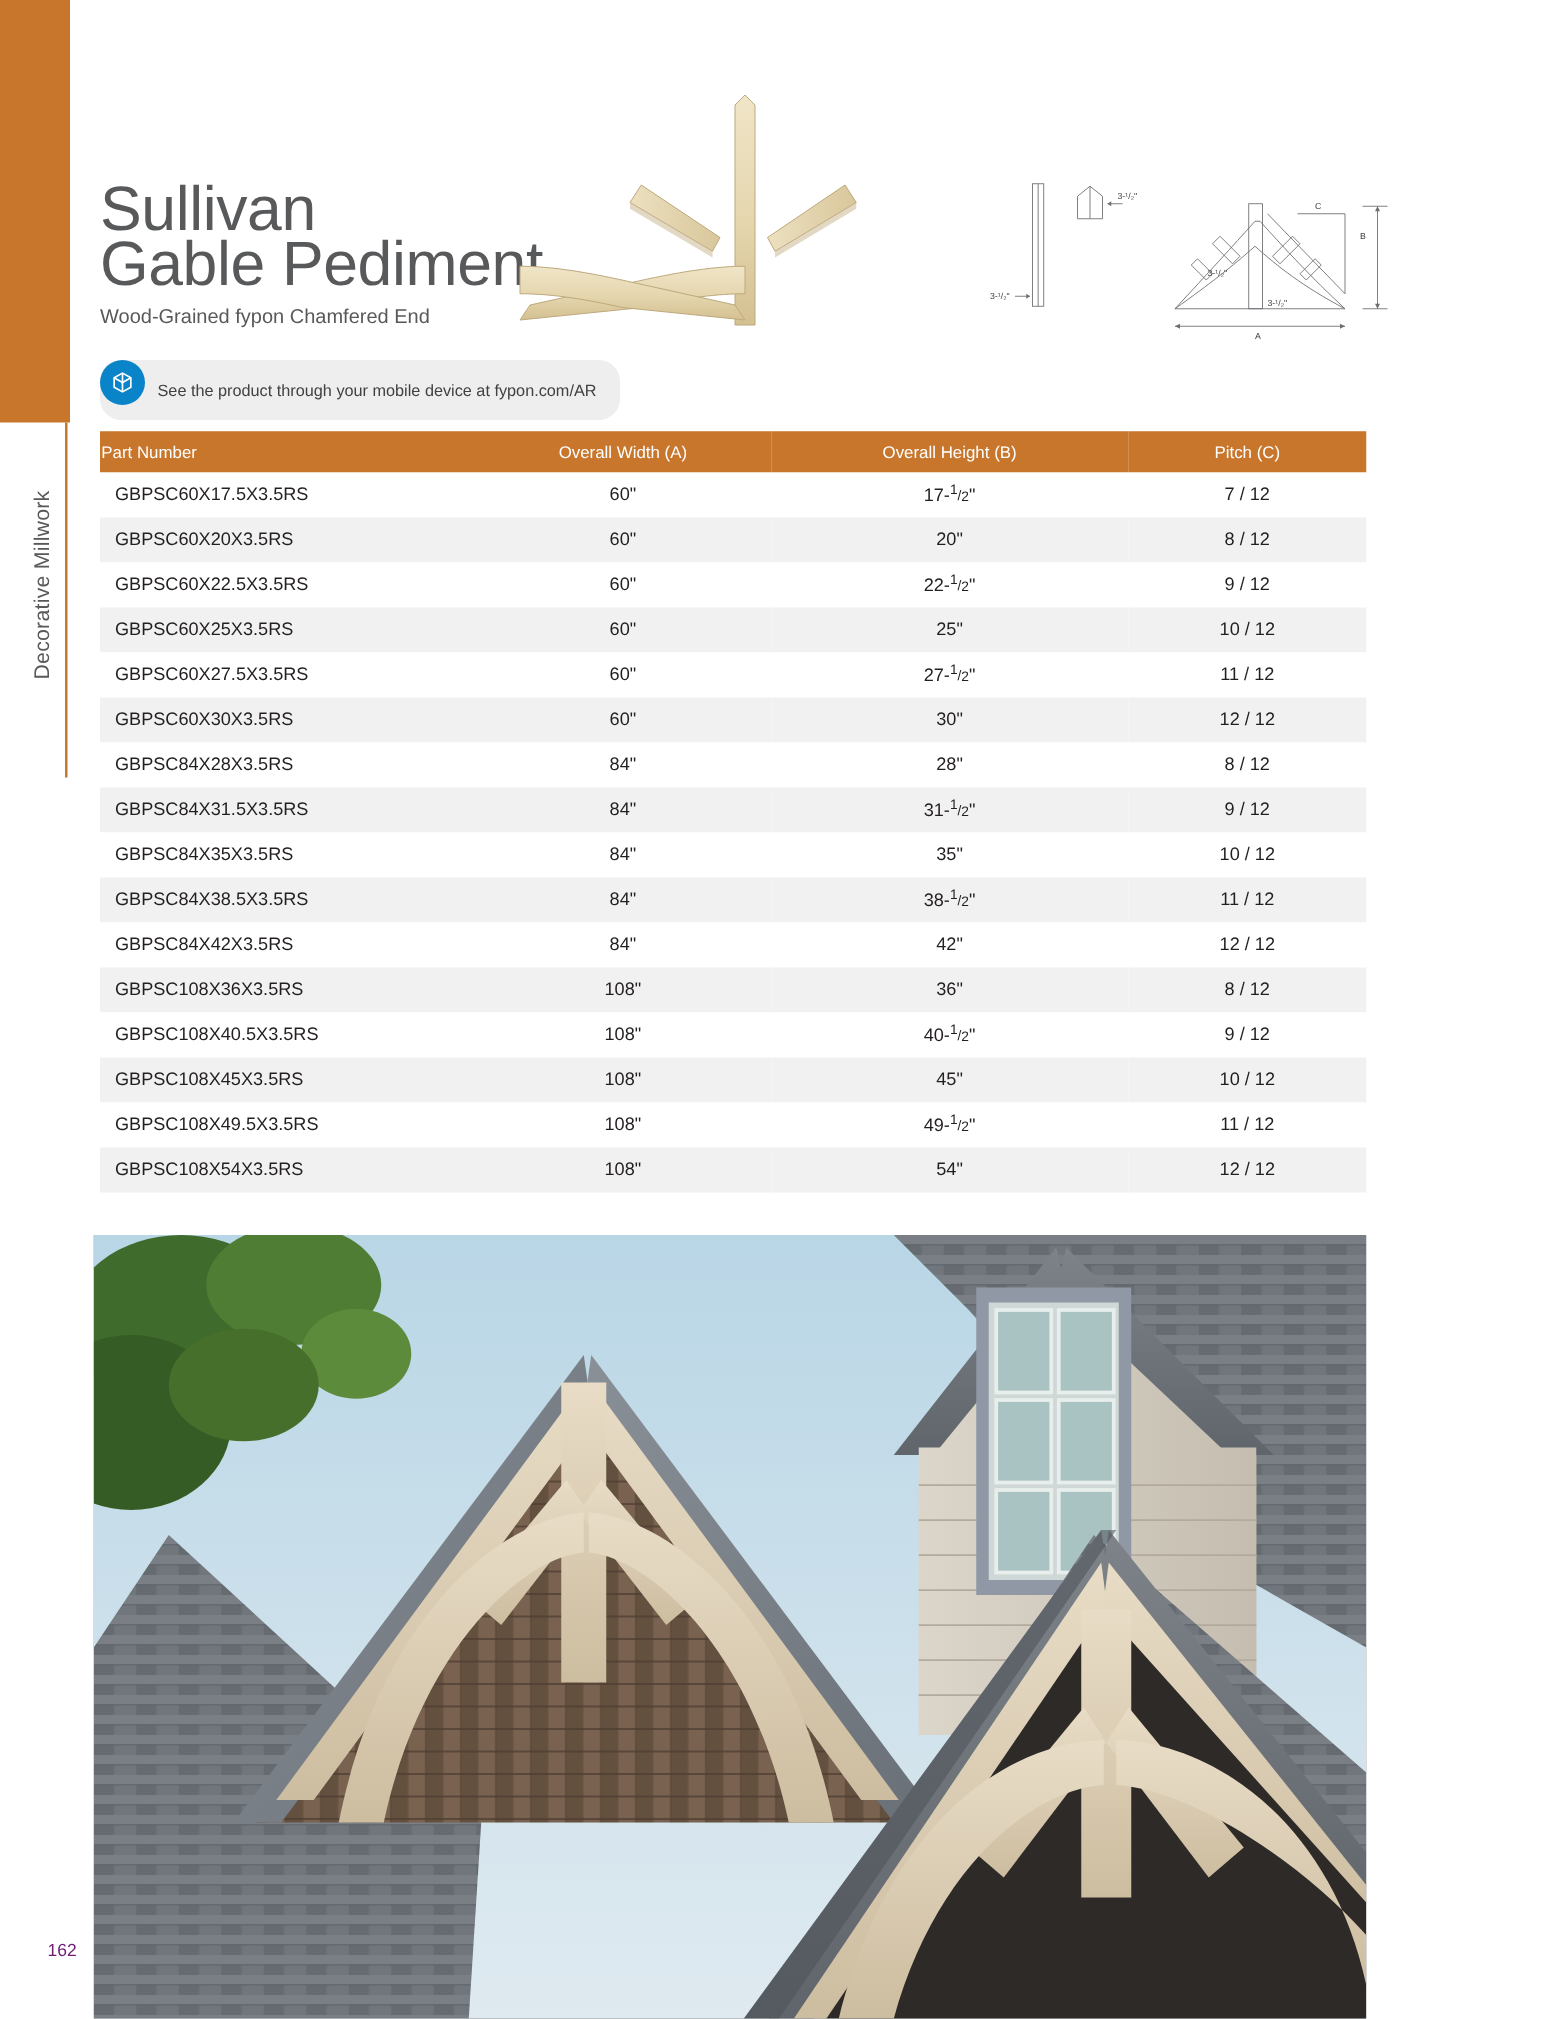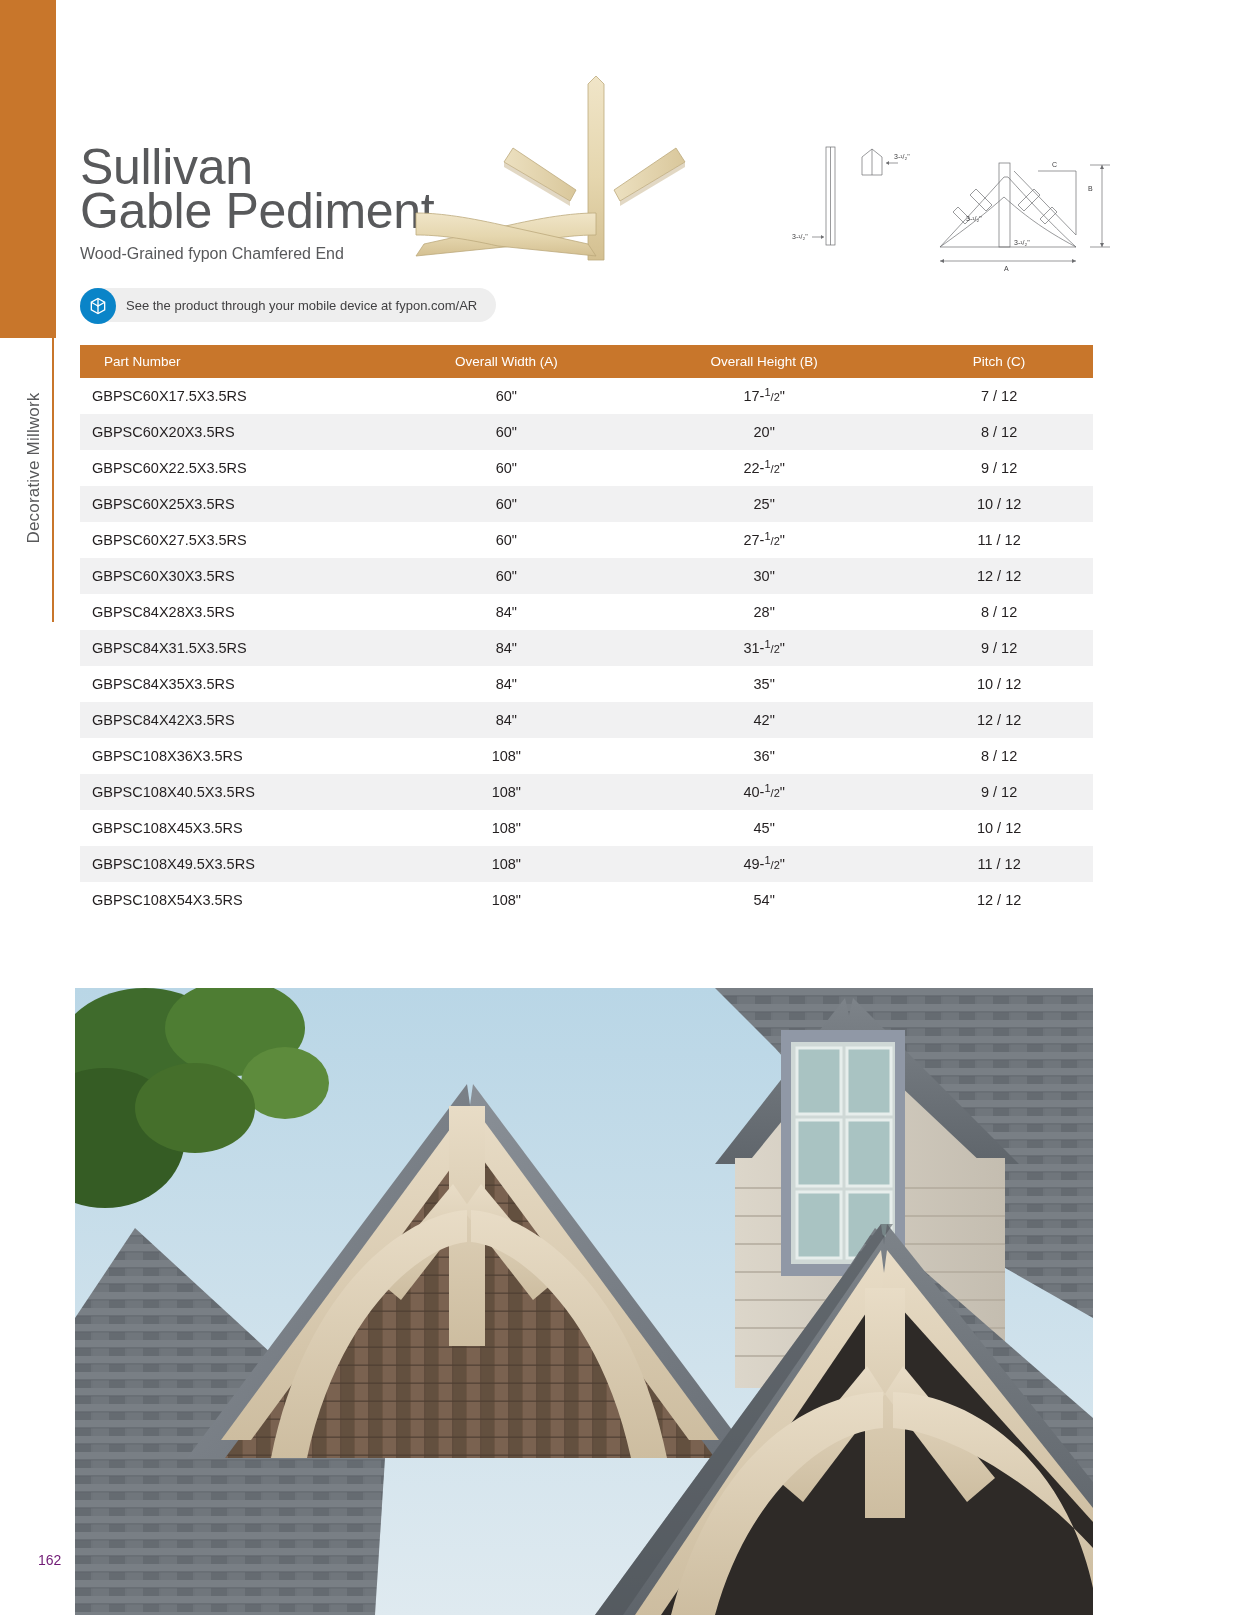--- a/index.html
+++ b/index.html
@@ -64,21 +64,21 @@
     margin-top: 12px;
     font-size: 16px;
     color: #58595b;
   }
 
   
   .ar-pill {
     position: absolute;
     left: 80px;
     top: 288px;
-    height: 34px;
+    height: 48px;
     width: 416px;
     background: #eeeeee;
     border-radius: 17px;
     display: flex;
     align-items: center;
   }
   .ar-icon {
     position: absolute;
     left: 0;
     top: 0;
@@ -126,21 +126,21 @@
     background: #c8762b;
     color: #ffffff;
     font-weight: normal;
     font-size: 13.5px;
     height: 33px;
     padding: 0;
     text-align: center;
   }
   .spec-table thead th.col-part {
     text-align: left;
-    padding-left: 24px;
+    padding-left: 1px;
   }
   .spec-table tbody td {
     height: 36px;
     padding: 0;
     text-align: center;
     vertical-align: middle;
   }
   .spec-table tbody td.col-part {
     text-align: left;
     padding-left: 12px;
@@ -345,20 +345,26 @@
         <td class="col-part w-part">GBPSC84X31.5X3.5RS</td>
         <td class="w-width">84"</td>
         <td class="w-height"><span>31-</span><span class="frac"><span class="num">1</span>/<span class="den">2</span></span><span>"</span></td>
         <td class="w-pitch">9 / 12</td>
       </tr>
       <tr>
         <td class="col-part w-part">GBPSC84X35X3.5RS</td>
         <td class="w-width">84"</td>
         <td class="w-height">35"</td>
         <td class="w-pitch">10 / 12</td>
+      </tr>
+      <tr>
+        <td class="col-part w-part">GBPSC84X38.5X3.5RS</td>
+        <td class="w-width">84"</td>
+        <td class="w-height"><span>38-</span><span class="frac"><span class="num">1</span>/<span class="den">2</span></span><span>"</span></td>
+        <td class="w-pitch">11 / 12</td>
       </tr>
       <tr>
         <td class="col-part w-part">GBPSC84X42X3.5RS</td>
         <td class="w-width">84"</td>
         <td class="w-height">42"</td>
         <td class="w-pitch">12 / 12</td>
       </tr>
       <tr>
         <td class="col-part w-part">GBPSC108X36X3.5RS</td>
         <td class="w-width">108"</td>

